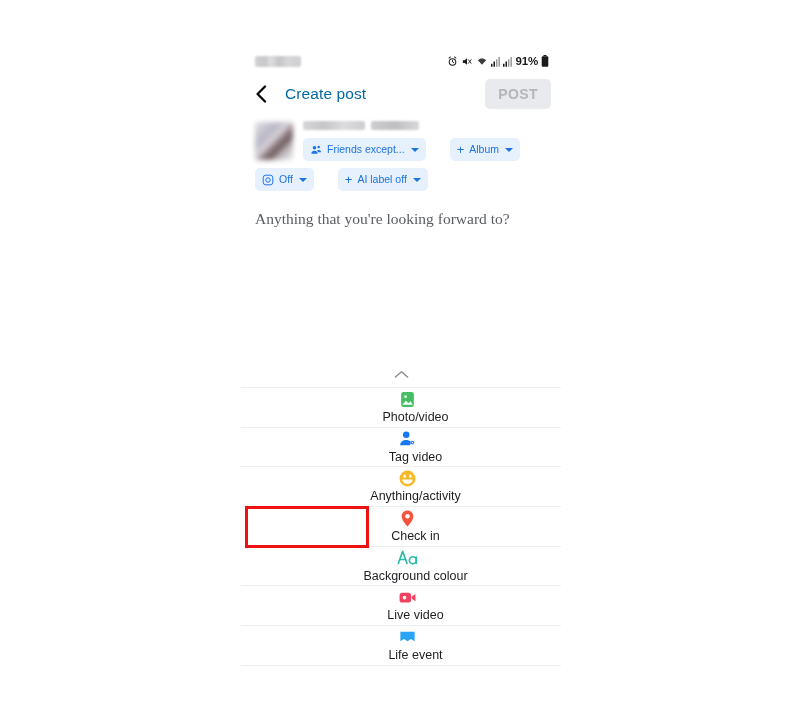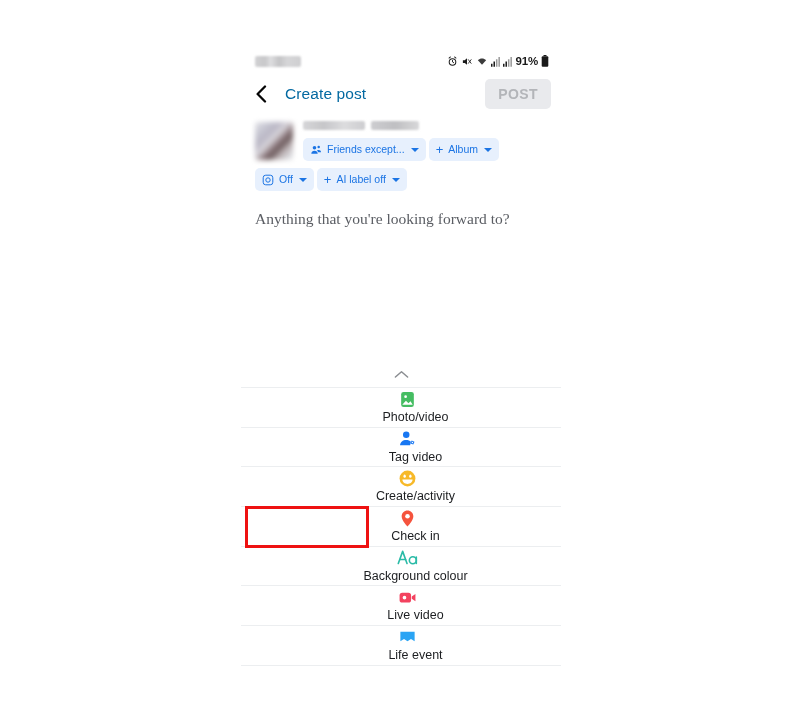--- a/index.html
+++ b/index.html
@@ -104,21 +104,21 @@
     width: 62px; height: 9px; border-radius: 2px;
     background: linear-gradient(90deg,#d6d6d8,#c6c6c9,#dcdcde,#cdcdd0);
     filter: blur(1.3px);
   }
   .name-blur-b {
     width: 48px; height: 9px; border-radius: 2px;
     background: linear-gradient(90deg,#cdcdd0,#bfbfc2,#d8d8da);
     filter: blur(1.3px);
   }
 
-  .chip-row { display: flex; gap: 3px; margin-top: 8px; flex-wrap: nowrap; }
+  .chip-row { display: flex; gap: 24px; margin-top: 8px; flex-wrap: nowrap; }
   .chip-row-2 { margin-top: 7px; margin-left: -0px; }
   .chip {
     display: inline-flex;
     align-items: center;
     gap: 5px;
     background: #e7f0fd;
     color: #1b74e4;
     border-radius: 5px;
     padding: 5px 7px;
     font-size: 10.5px;
@@ -354,21 +354,21 @@
 
       <div class="option-row">
         <span class="option-icon">
           <svg width="19" height="19" viewBox="0 0 24 24">
             <circle cx="12" cy="12" r="10" fill="#f7b928"></circle>
             <ellipse cx="8.4" cy="9" rx="1.5" ry="2" fill="#ffffff"></ellipse>
             <ellipse cx="15.6" cy="9" rx="1.5" ry="2" fill="#ffffff"></ellipse>
             <path d="M5.6 13.2h12.8c0 3.4-2.9 5.6-6.4 5.6s-6.4-2.2-6.4-5.6z" fill="#ffffff"></path>
           </svg>
         </span>
-        <span class="option-label">Create/activity</span>
+        <span class="option-label">Anything/activity</span>
       </div>
 
       <div class="option-row">
         <div class="annotation-box"></div>
         <span class="option-icon">
           <svg width="19" height="19" viewBox="0 0 24 24">
             <path d="M12 1.8c-4.1 0-7.4 3.3-7.4 7.4 0 5.5 7.4 13 7.4 13s7.4-7.5 7.4-13c0-4.1-3.3-7.4-7.4-7.4z" fill="#f5533d"></path>
             <circle cx="12" cy="9.2" r="2.9" fill="#ffffff"></circle>
           </svg>
         </span>

